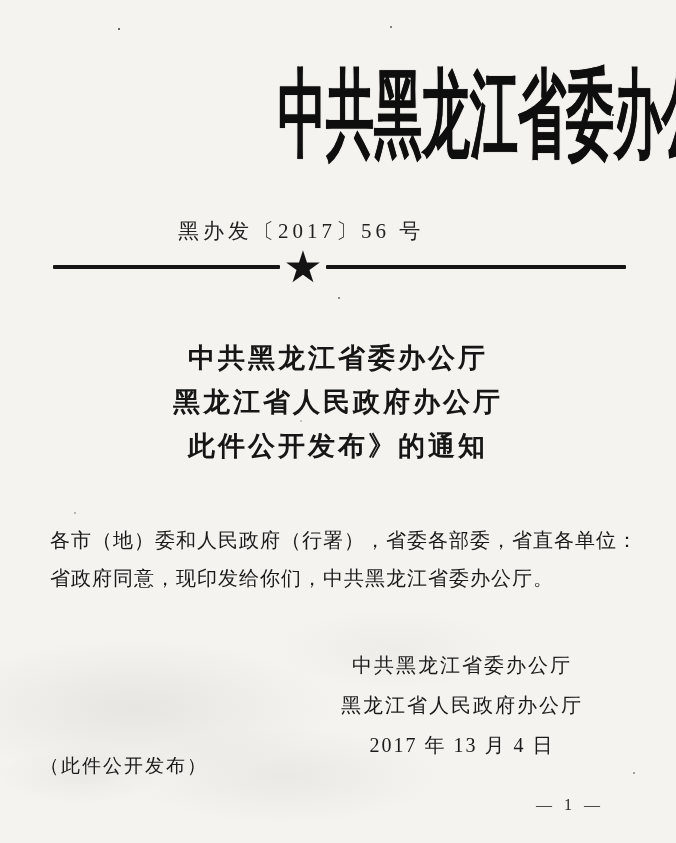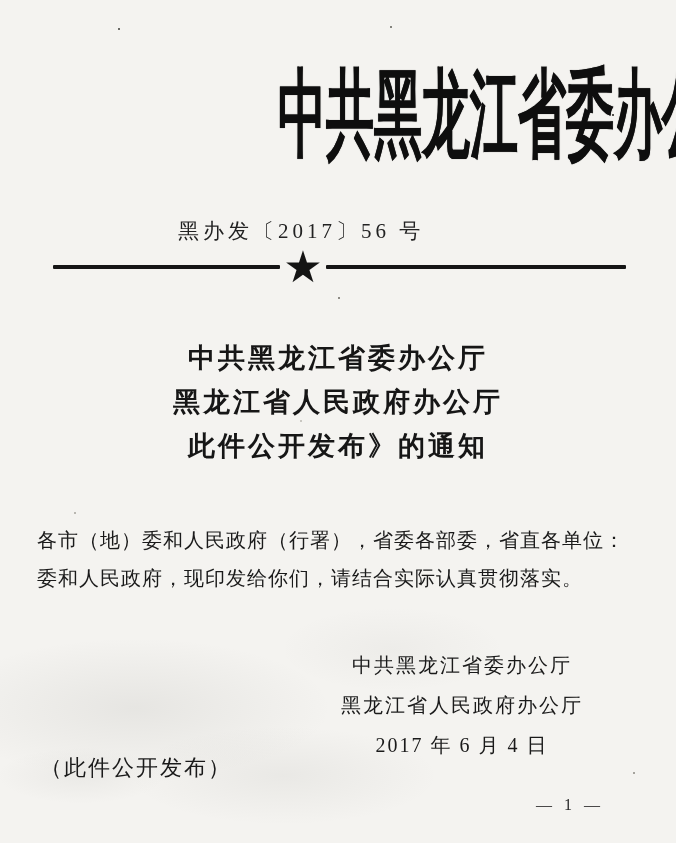--- a/index.html
+++ b/index.html
@@ -77,42 +77,42 @@
     position: absolute; top: 336px; left: 0; width: 100%;
     text-align: center;
   }
   .title-line {
     font-size: 27px; line-height: 44px; font-weight: bold;
     letter-spacing: 3px; white-space: nowrap; color: #161616;
   }
 
   
   .body-block {
-    position: absolute; top: 521px; left: 37px; width: 585px;
+    position: absolute; top: 521px; left: 50px; width: 585px;
   }
   .body-line {
     font-size: 20px; line-height: 38px; letter-spacing: 1px;
     white-space: nowrap; color: #1a1a1a;
   }
   .body-line.indent { text-indent: 1em; }
 
   
   .signature-block {
     position: absolute; top: 645px; left: 338px; width: 248px;
     text-align: center;
   }
   .signature-line, .signature-date {
     font-size: 20px; line-height: 40px; letter-spacing: 2px;
     white-space: nowrap; color: #1a1a1a;
   }
 
   
   .footer-note {
     position: absolute; top: 753px; left: 40px;
-    font-size: 22px; letter-spacing: 2px; color: #1a1a1a; font-family: Liberation Serif, serif;
+    font-size: 19px; letter-spacing: 2px; color: #1a1a1a; font-family: Liberation Serif, serif;
   }
   .page-number {
     position: absolute; top: 796px; right: 72px;
     font-size: 16px; letter-spacing: 4px; color: #2a2a2a;
   }
 </style>
 </head>
 <body>
 
 <div class="page">
@@ -132,26 +132,26 @@
   </div>
 
   <div class="title-block">
     <div class="title-line">中共黑龙江省委办公厅</div>
     <div class="title-line">黑龙江省人民政府办公厅</div>
     <div class="title-line">此件公开发布》的通知</div>
   </div>
 
   <div class="body-block">
     <div class="body-line">各市（地）委和人民政府（行署），省委各部委，省直各单位：</div>
-    <div class="body-line">委和人民政府，现印发给你们，请结合实际认真贯彻落实。</div>
+    <div class="body-line">省政府同意，现印发给你们，中共黑龙江省委办公厅。</div>
   </div>
 
   <div class="signature-block">
     <div class="signature-line">中共黑龙江省委办公厅</div>
     <div class="signature-line">黑龙江省人民政府办公厅</div>
-    <div class="signature-date">2017 年 6 月 4 日</div>
+    <div class="signature-date">2017 年 13 月 4 日</div>
   </div>
 
   <div class="footer-note">（此件公开发布）</div>
 
   <div class="page-number">— 1 —</div>
 
 </div>
 
 </body></html>

